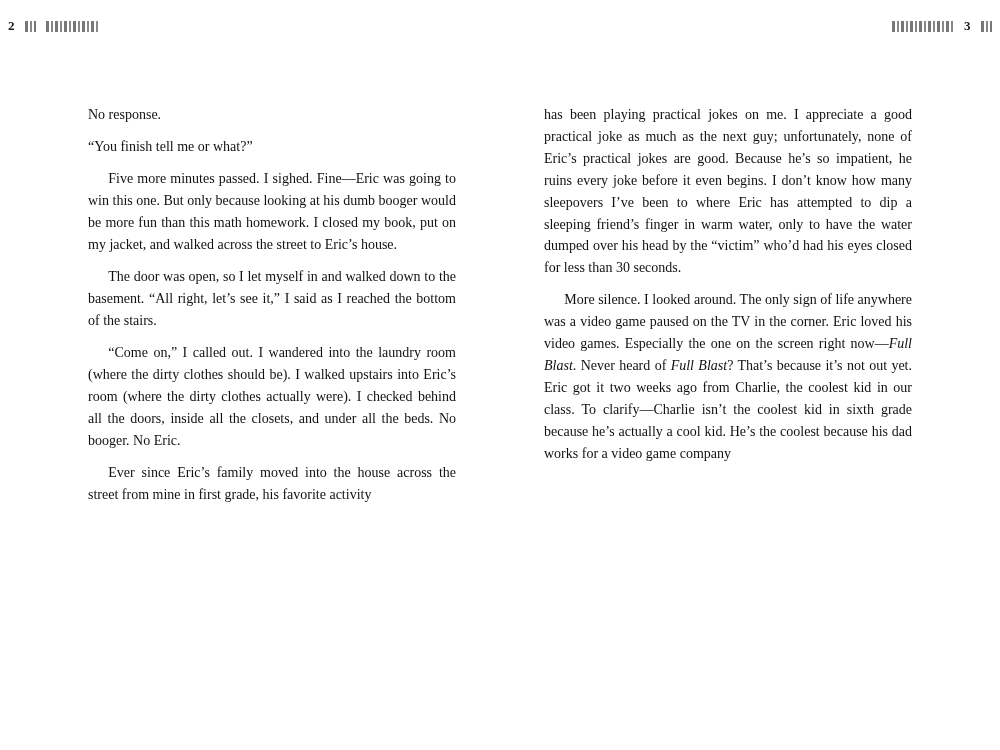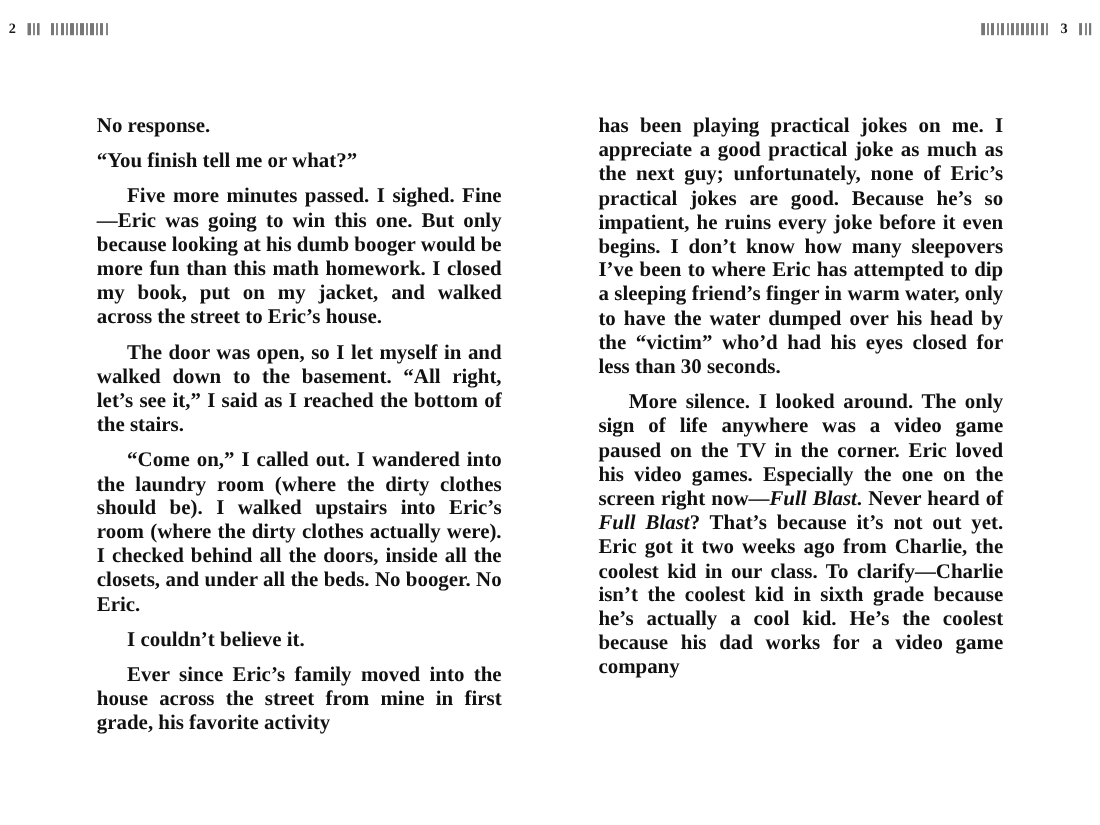--- a/index.html
+++ b/index.html
@@ -68,27 +68,26 @@
     right: 0;
     display: flex;
     justify-content: center;
     gap: 88px;
   }
   .col {
     width: 368px;
   }
   .col p {
     margin: 0;
-    font-size: 19px;
+    font-size: 14px;
     line-height: 21.9px;
     text-align: justify;
     text-justify: inter-word;
     hyphens: none;
     text-indent: 1.45em;
-    font-weight: bold;
   }
   .col p.noindent { text-indent: 0; }
   .col p + p { margin-top: 0; }
   
   .col p.gap { margin-top: 10.2px; }
   em { font-style: italic; }
 </style>
 </head>
 <body>
 
@@ -107,21 +106,20 @@
   </div>
 
   <div class="columns">
 
     <div class="col">
       <p class="noindent">No response.</p>
       <p class="noindent gap">“You finish tell me or what?”</p>
       <p class="gap">Five more minutes passed. I sighed. Fine—Eric was going to win this one. But only because looking at his dumb booger would be more fun than this math homework. I closed my book, put on my jacket, and walked across the street to Eric’s house.</p>
       <p class="gap">The door was open, so I let myself in and walked down to the basement. “All right, let’s see it,” I said as I reached the bottom of the stairs.</p>
       <p class="gap">“Come on,” I called out. I wandered into the laundry room (where the dirty clothes should be). I walked upstairs into Eric’s room (where the dirty clothes actually were). I checked behind all the doors, inside all the closets, and under all the beds. No booger. No Eric.</p>
-      <p class="gap">I couldn’t believe it.</p>
       <p class="gap">Ever since Eric’s family moved into the house across the street from mine in first grade, his favorite activity</p>
     </div>
 
     <div class="col">
       <p class="noindent">has been playing practical jokes on me. I appreciate a good practical joke as much as the next guy; unfortunately, none of Eric’s practical jokes are good. Because he’s so impatient, he ruins every joke before it even begins. I don’t know how many sleepovers I’ve been to where Eric has attempted to dip a sleeping friend’s finger in warm water, only to have the water dumped over his head by the “victim” who’d had his eyes closed for less than 30 seconds.</p>
       <p class="gap">
         <span>More silence. I looked around. The only sign of life anywhere was a video game paused on the TV in the corner. Eric loved his video games. Especially the one on the screen right now—</span><em>Full Blast</em><span>. Never heard of </span><em>Full Blast</em><span>? That’s because it’s not out yet. Eric got it two weeks ago from Charlie, the coolest kid in our class. To clarify—Charlie isn’t the coolest kid in sixth grade because he’s actually a cool kid. He’s the coolest because his dad works for a video game company</span>
       </p>
     </div>
 

